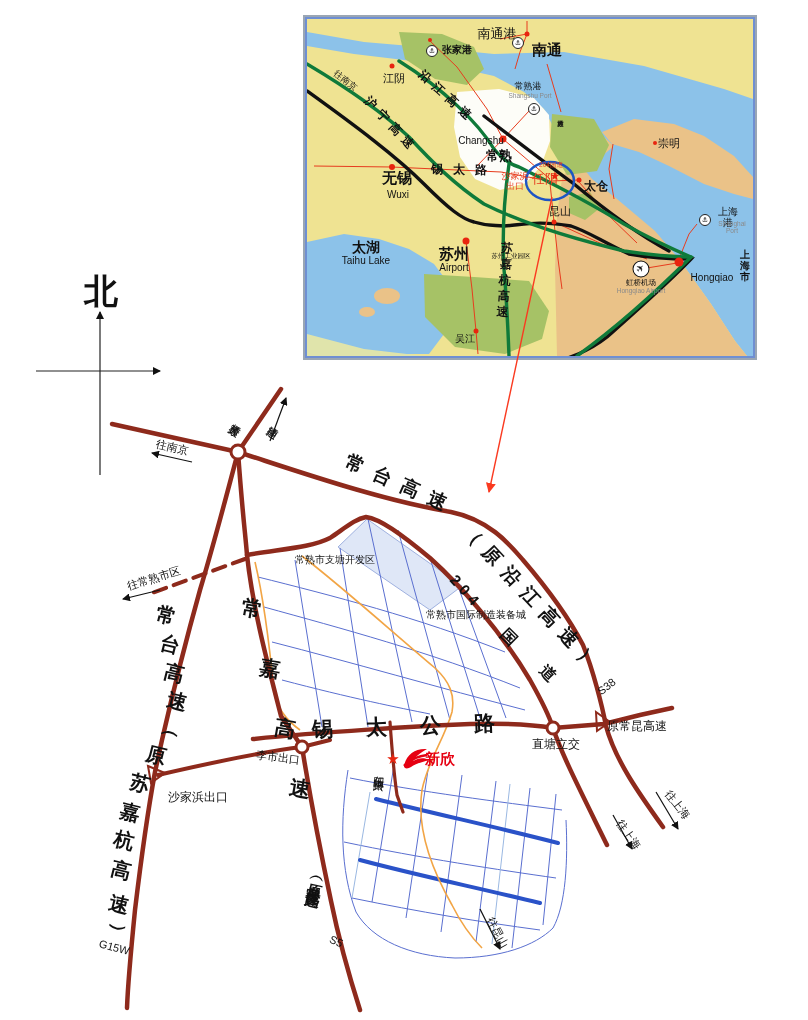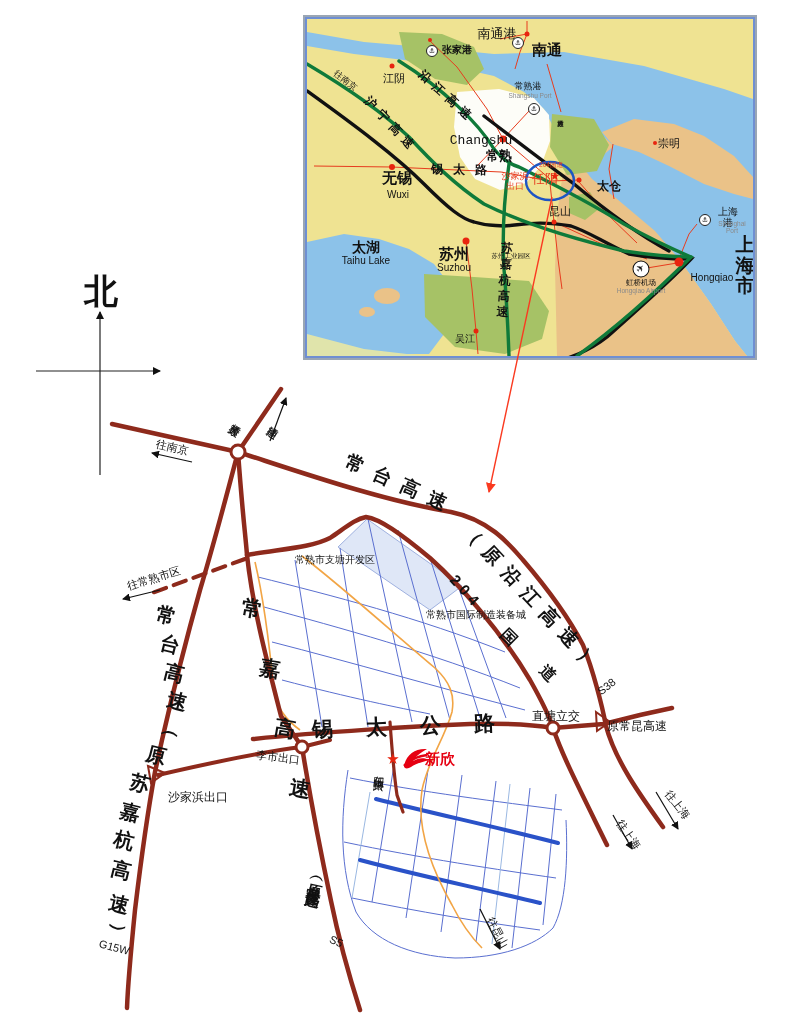--- a/index.html
+++ b/index.html
@@ -195,45 +195,45 @@
           <div class="mlabel" style="left: 240px; top: 31px; font-size: 15px; font-weight: bold; transform: translate(-50%, -50%);">南通</div>
           <div class="mlabel" style="left: 87px; top: 60px; font-size: 11px; transform: translate(-50%, -50%);">江阴</div>
           <div class="mlabel" style="left: 38px; top: 62px; font-size: 9px; transform: translate(-50%, -50%) rotate(38deg);">往南京</div>
           <div class="mlabel" style="left: 140px; top: 78px; font-size: 12px; font-weight: bold; letter-spacing: 6px; transform: translate(-50%, -50%) rotate(42deg);">沿江高速</div>
           <div class="mlabel" style="left: 84px; top: 106px; font-size: 12px; font-weight: bold; letter-spacing: 6px; transform: translate(-50%, -50%) rotate(47deg);">沪宁高速</div>
           <div class="mlabel" style="left: 221px; top: 68px; font-size: 9px; transform: translate(-50%, -50%);">常熟港</div>
           <div class="mlabel" style="left: 223px; top: 77px; font-size: 6.5px; color: rgb(138, 138, 138); transform: translate(-50%, -50%);">Shangshu Port</div>
           <div class="mlabel porticon" style="left: 227px; top: 90px; font-size: 11px; transform: translate(-50%, -50%);">⚓</div>
           <div class="mlabel" style="left: 254px; top: 96px; font-size: 6.5px; writing-mode: vertical-rl; transform: translate(-50%, -50%);">苏通大桥</div>
           <div class="mlabel" style="left: 362px; top: 125px; font-size: 11px; transform: translate(-50%, -50%);">崇明</div>
-          <div class="mlabel" style="left: 174px; top: 122px; font-size: 13px; transform: translate(-50%, -50%); font-family: Liberation Mono, monospace;">Changshu</div>
+          <div class="mlabel" style="left: 174px; top: 122px; font-size: 10px; transform: translate(-50%, -50%);">Changshu</div>
           <div class="mlabel" style="left: 192px; top: 137px; font-size: 13px; font-weight: bold; transform: translate(-50%, -50%);">常熟</div>
           <div class="mlabel" style="left: 157px; top: 151px; font-size: 12px; font-weight: bold; letter-spacing: 10px; transform: translate(-50%, -50%) rotate(1deg);">锡太路</div>
           <div class="mlabel" style="left: 208px; top: 163px; font-size: 9px; color: rgb(231, 60, 30); transform: translate(-50%, -50%);">沙家浜
 出口</div>
           <div class="mlabel" style="left: 244px; top: 146px; font-size: 6.5px; color: rgb(231, 60, 30); transform: translate(-50%, -50%);">204国道</div>
           <div class="mlabel" style="left: 238px; top: 160px; font-size: 13px; color: rgb(231, 60, 30); transform: translate(-50%, -50%);">任阳</div>
           <div class="mlabel" style="left: 248px; top: 157px; font-size: 12px; color: rgb(232, 37, 15); transform: translate(-50%, -50%);">★</div>
           <div class="mlabel" style="left: 90px; top: 159px; font-size: 15px; font-weight: bold; transform: translate(-50%, -50%);">无锡</div>
           <div class="mlabel" style="left: 91px; top: 176px; font-size: 10px; transform: translate(-50%, -50%);">Wuxi</div>
-          <div class="mlabel" style="left: 302px; top: 167px; font-size: 12px; font-weight: bold; transform: translate(-50%, -50%);">太仓</div>
+          <div class="mlabel" style="left: 289px; top: 167px; font-size: 12px; font-weight: bold; transform: translate(-50%, -50%);">太仓</div>
           <div class="mlabel" style="left: 253px; top: 193px; font-size: 11px; transform: translate(-50%, -50%);">昆山</div>
           <div class="mlabel porticon" style="left: 398px; top: 201px; font-size: 11px; transform: translate(-50%, -50%);">⚓</div>
           <div class="mlabel" style="left: 421px; top: 199px; font-size: 10px; transform: translate(-50%, -50%);">上海港</div>
           <div class="mlabel" style="left: 425px; top: 208px; font-size: 6.5px; color: rgb(138, 138, 138); transform: translate(-50%, -50%);">Shanghai Port</div>
           <div class="mlabel" style="left: 59px; top: 229px; font-size: 14px; font-weight: bold; transform: translate(-50%, -50%);">太湖</div>
           <div class="mlabel" style="left: 59px; top: 242px; font-size: 10px; transform: translate(-50%, -50%); text-align: center;">Taihu Lake</div>
           <div class="mlabel" style="left: 147px; top: 235px; font-size: 15px; font-weight: bold; transform: translate(-50%, -50%);">苏州</div>
-          <div class="mlabel" style="left: 147px; top: 249px; font-size: 10px; transform: translate(-50%, -50%);">Suzhou</div>
+          <div class="mlabel" style="left: 147px; top: 249px; font-size: 10px; transform: translate(-50%, -50%);">Airport</div>
           <div class="mlabel" style="left: 204px; top: 237px; font-size: 6.5px; transform: translate(-50%, -50%);">苏州工业园区</div>
           <div class="mlabel" style="left: 198px; top: 252px; font-size: 12px; font-weight: bold; letter-spacing: 16px; writing-mode: vertical-rl; transform: translate(-50%, -50%) rotate(4deg);">苏嘉杭高速</div>
           <div class="mlabel planeicon" style="left: 334px; top: 250px; font-size: 11px; transform: translate(-50%, -50%) rotate(-45deg);">✈</div>
           <div class="mlabel" style="left: 334px; top: 264px; font-size: 7.5px; transform: translate(-50%, -50%);">虹桥机场</div>
           <div class="mlabel" style="left: 334px; top: 272px; font-size: 6.5px; color: rgb(138, 138, 138); transform: translate(-50%, -50%);">Hongqiao Airport</div>
-          <div class="mlabel" style="left: 406px; top: 247px; font-size: 19px; font-weight: bold; transform: translate(-50%, -50%); margin-left: 32px;">上海市</div>
+          <div class="mlabel" style="left: 406px; top: 247px; font-size: 10px; font-weight: bold; transform: translate(-50%, -50%); margin-left: 32px;">上海市</div>
           <div class="mlabel" style="left: 405px; top: 259px; font-size: 10px; transform: translate(-50%, -50%);">Hongqiao</div>
           <div class="mlabel" style="left: 158px; top: 320px; font-size: 10px; transform: translate(-50%, -50%);">吴江</div>
         </div>
     </div>
   </div>
 
   <svg id="leader-svg" width="808" height="1020" viewBox="0 0 808 1020">
     <line x1="552" y1="197" x2="489" y2="492" stroke="#fa3a20" stroke-width="1.4" marker-end="url(#ahr2)"></line>
     <defs>
       <marker id="ahr2" markerWidth="12" markerHeight="10" refX="9" refY="5" orient="auto" markerUnits="userSpaceOnUse">
@@ -270,21 +270,21 @@
       <div class="mlabel" style="left: 114px; top: 948px; font-size: 11px; transform: translate(-50%, -50%) rotate(15deg);">G15W</div>
       <div class="mlabel" style="left: 252px; top: 609px; font-size: 21px; font-weight: bold; transform: translate(-50%, -50%) rotate(10deg);">常</div>
       <div class="mlabel" style="left: 270px; top: 669px; font-size: 21px; font-weight: bold; transform: translate(-50%, -50%) rotate(10deg);">嘉</div>
       <div class="mlabel" style="left: 285px; top: 729px; font-size: 21px; font-weight: bold; transform: translate(-50%, -50%) rotate(10deg);">高</div>
       <div class="mlabel" style="left: 300px; top: 789px; font-size: 21px; font-weight: bold; transform: translate(-50%, -50%) rotate(10deg);">速</div>
       <div class="mlabel" style="left: 317px; top: 878px; font-size: 15px; font-weight: bold; letter-spacing: 2px; writing-mode: vertical-rl; transform: translate(-50%, -50%) rotate(12deg);">（原常昆高速）</div>
       <div class="mlabel" style="left: 336px; top: 942px; font-size: 11px; transform: translate(-50%, -50%) rotate(25deg);">S5</div>
       <div class="mlabel" style="left: 607px; top: 687px; font-size: 11px; transform: translate(-50%, -50%) rotate(-38deg);">S38</div>
       <div class="mlabel" style="left: 420px; top: 726px; font-size: 21px; font-weight: bold; letter-spacing: 33px; transform: translate(-50%, -50%) rotate(-2deg);">锡太公路</div>
       <div class="mlabel" style="left: 278px; top: 758px; font-size: 11px; transform: translate(-50%, -50%) rotate(7deg);">李市出口</div>
-      <div class="mlabel" style="left: 556px; top: 716px; font-size: 12px; transform: translate(-50%, -50%); text-align: right;">直塘立交</div>
+      <div class="mlabel" style="left: 556px; top: 744px; font-size: 12px; transform: translate(-50%, -50%); text-align: right;">直塘立交</div>
       <div class="mlabel" style="left: 637px; top: 726px; font-size: 12px; transform: translate(-50%, -50%);">原常昆高速</div>
       <div class="mlabel" style="left: 198px; top: 797px; font-size: 12px; transform: translate(-50%, -50%);">沙家浜出口</div>
       <div class="mlabel" style="left: 379px; top: 770px; font-size: 11px; letter-spacing: 1px; writing-mode: vertical-rl; transform: translate(-50%, -50%) rotate(5deg);">任阳中兴路</div>
       <div class="mlabel" style="left: 393px; top: 759px; font-size: 15px; color: rgb(232, 37, 15); transform: translate(-50%, -50%);">★</div>
       <div class="mlabel" style="left: 440px; top: 759px; font-size: 15px; color: rgb(230, 0, 18); font-weight: bold; transform: translate(-50%, -50%);">新欣</div>
       <div class="mlabel" style="left: 628px; top: 835px; font-size: 11px; transform: translate(-50%, -50%) rotate(55deg);">往上海</div>
       <div class="mlabel" style="left: 677px; top: 805px; font-size: 11px; transform: translate(-50%, -50%) rotate(52deg);">往上海</div>
       <div class="mlabel" style="left: 497px; top: 933px; font-size: 11px; transform: translate(-50%, -50%) rotate(62deg);">往昆山</div>
     </div>
 </div>

